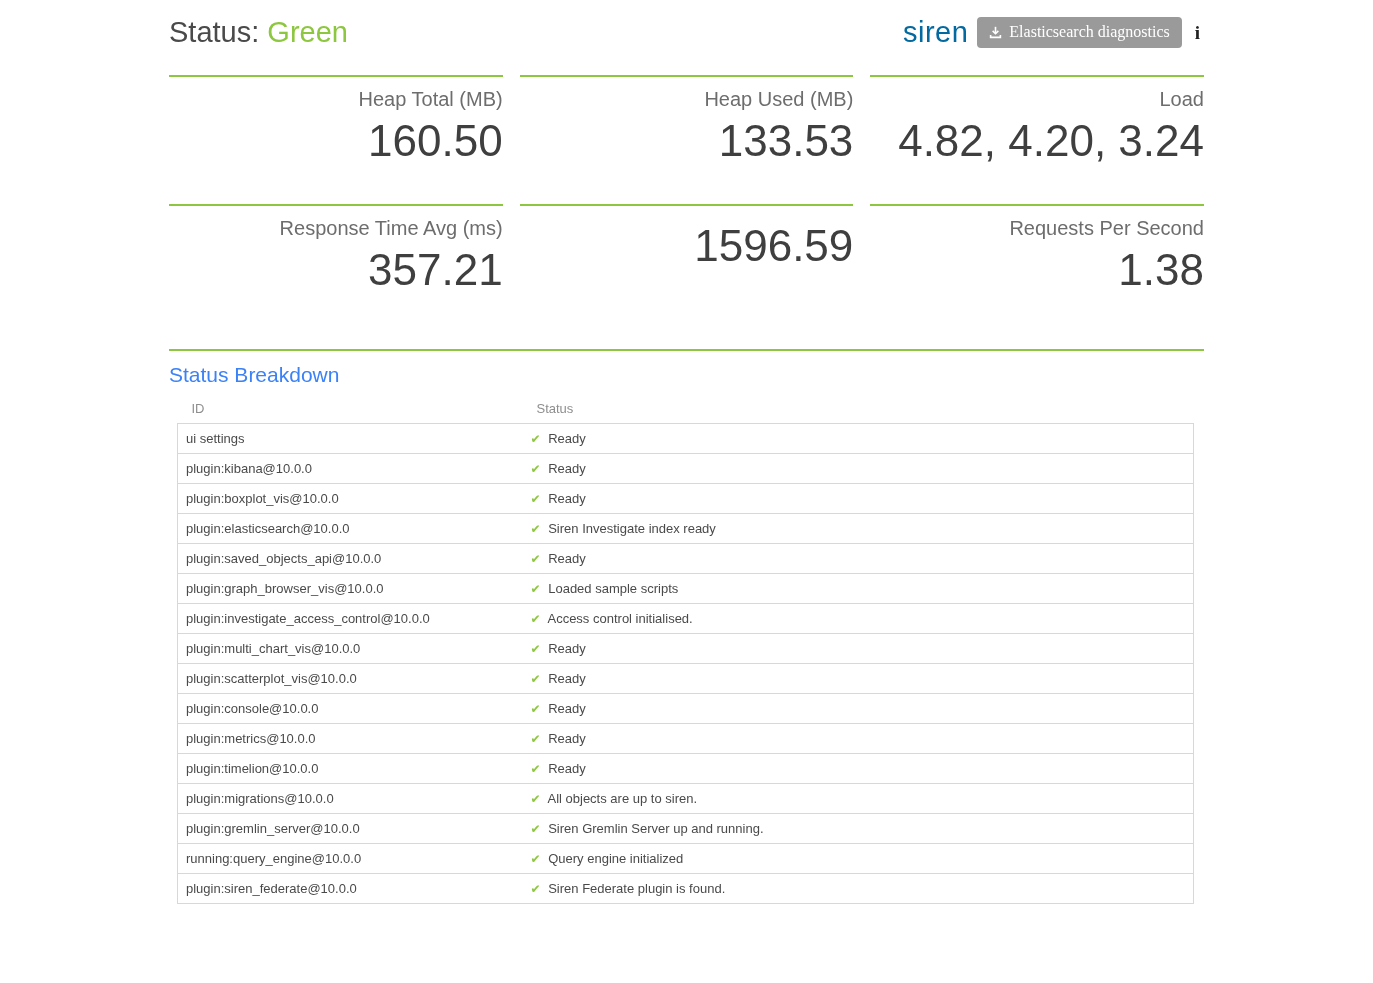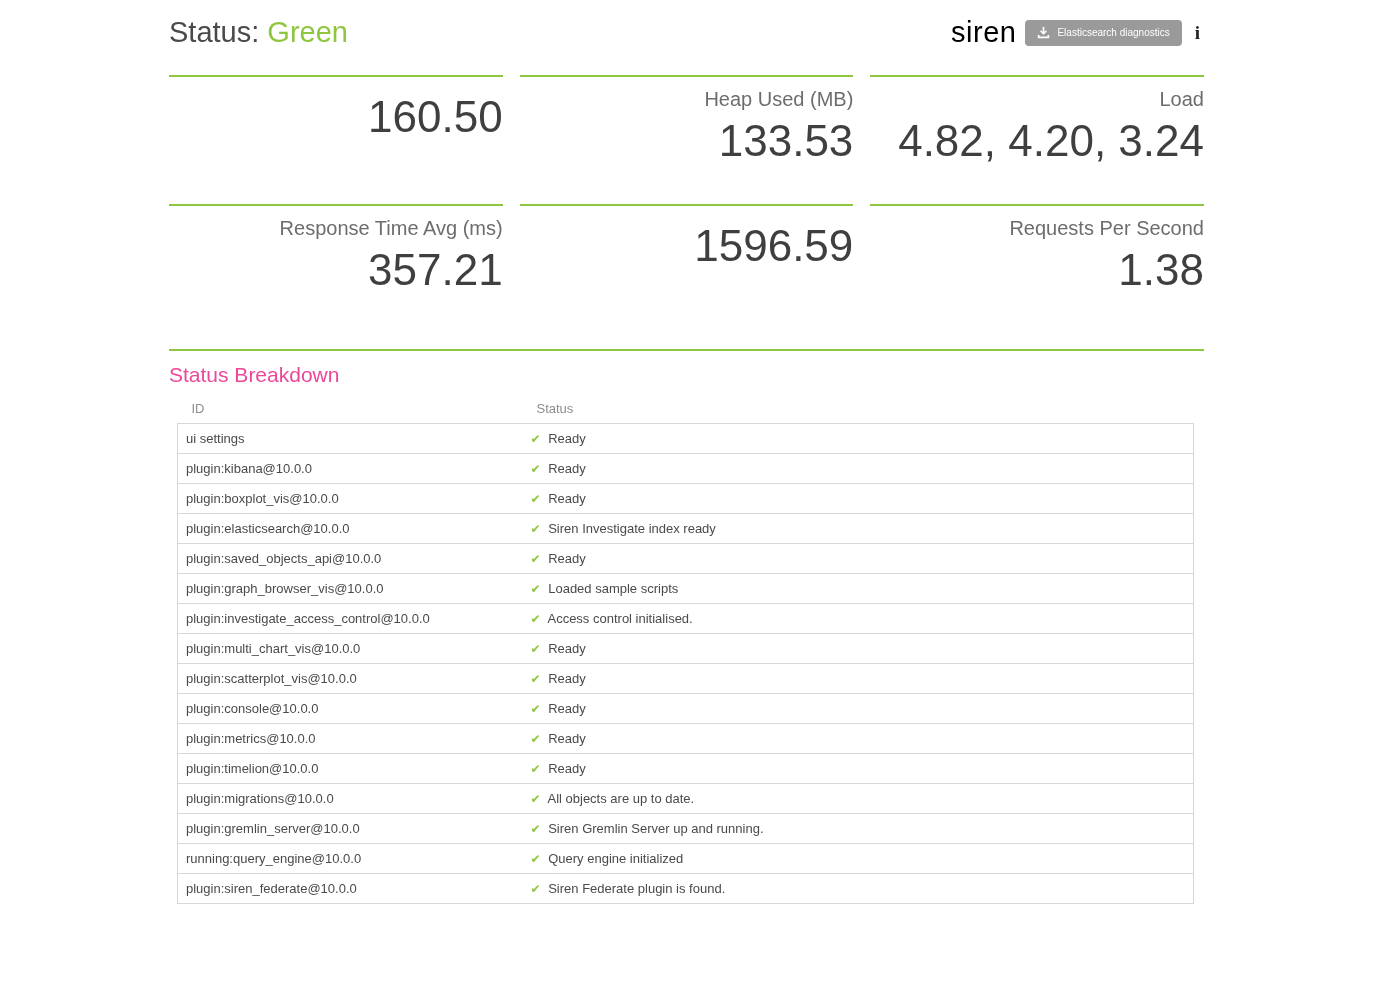--- a/index.html
+++ b/index.html
@@ -17,45 +17,45 @@
     font-family: "Liberation Sans", sans-serif;
     color: var(--text-dark);
   }
   .page { width: 1035px; margin: 0 auto; padding-top: 16px; }
 
   
   .header { display: flex; justify-content: space-between; align-items: flex-end; margin-bottom: 26px; }
   .status-title { font-size: 29px; font-weight: 400; color: #4a4a4a; }
   .status-green { color: var(--green); }
   .header-right { display: flex; align-items: center; gap: 9px; }
-  .brand { font-size: 29px; color: #000000; letter-spacing: 0.5px; }
+  .brand { font-size: 29px; color: #0369a1; letter-spacing: 0.5px; }
   .diag-btn {
     background: #9a9a9a; color: #fff; border: none; border-radius: 4px;
-    padding: 6px 12px 7px 12px; font-size: 10px; display: inline-flex;
+    padding: 6px 12px 7px 12px; font-size: 16px; display: inline-flex;
     align-items: center; gap: 7px; cursor: pointer;
-    font-family: Liberation Sans, sans-serif;
+    font-family: Liberation Serif, serif;
   }
   .dl-icon { display: inline-flex; align-items: center; }
   .info-icon {
     font-family: "Liberation Serif", serif; font-weight: bold;
     font-size: 19px; color: #222; cursor: pointer; padding: 0 4px;
   }
 
   
   .metrics {
     display: grid; grid-template-columns: repeat(3, 1fr);
     column-gap: 17px; row-gap: 36px; margin-bottom: 52px;
   }
   .metric { border-top: 2px solid var(--green); text-align: right; padding-top: 10px; }
   .metric-label { font-size: 20px; color: var(--text-mid); font-weight: 400; line-height: 1.2; }
   .metric-value { font-size: 44px; color: var(--text-dark); line-height: 1.25; margin-top: 2px; }
 
   
   .breakdown { border-top: 2px solid var(--green); padding-top: 12px; }
-  .breakdown-title { font-size: 21px; font-weight: 400; color: #ec4899; margin-bottom: 10px; }
+  .breakdown-title { font-size: 21px; font-weight: 400; color: #3b82f6; margin-bottom: 10px; }
   .status-table {
     width: calc(100% - 18px); margin-left: 8px;
     border-collapse: collapse; font-size: 13px; color: #4a4a4a; padding-left: 36px;
   }
   .status-table thead th {
     text-align: left; font-weight: 400; color: var(--text-light);
     font-size: 13px; padding: 4px 8px 7px 14px;
   }
   .status-table tbody { border: 1px solid var(--border-light); }
   .status-table tbody td {
@@ -89,20 +89,21 @@
           </svg>
         </span>
         <span>Elasticsearch diagnostics</span>
       </button>
       <span class="info-icon">i</span>
     </div>
   </div>
 
   <div class="metrics">
   <div class="metric">
+    <div class="metric-label">Heap Total (MB)</div>
     <div class="metric-value">160.50</div>
   </div>
 
   <div class="metric">
     <div class="metric-label">Heap Used (MB)</div>
     <div class="metric-value">133.53</div>
   </div>
 
   <div class="metric">
     <div class="metric-label">Load</div>
@@ -228,21 +229,21 @@
     <td>
       <span class="check">✔</span>
       <span>Ready</span>
     </td>
   </tr>
 
   <tr>
     <td class="col-id">plugin:migrations@10.0.0</td>
     <td>
       <span class="check">✔</span>
-      <span>All objects are up to date.</span>
+      <span>All objects are up to siren.</span>
     </td>
   </tr>
 
   <tr>
     <td class="col-id">plugin:gremlin_server@10.0.0</td>
     <td>
       <span class="check">✔</span>
       <span>Siren Gremlin Server up and running.</span>
     </td>
   </tr>

